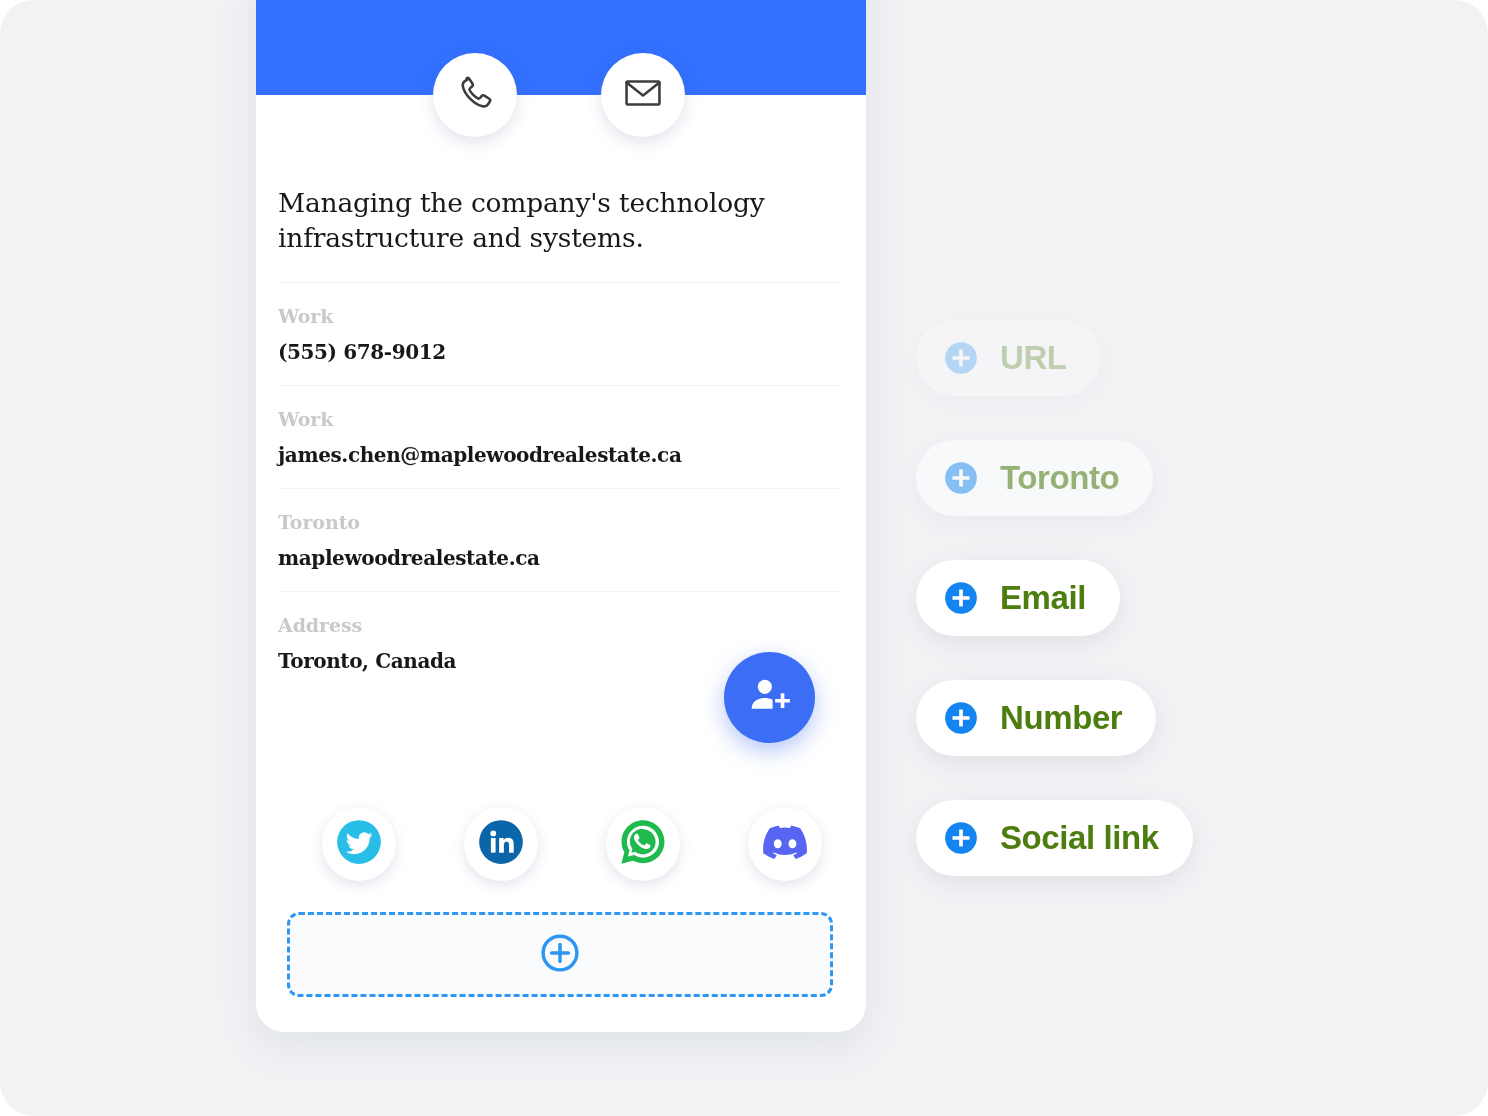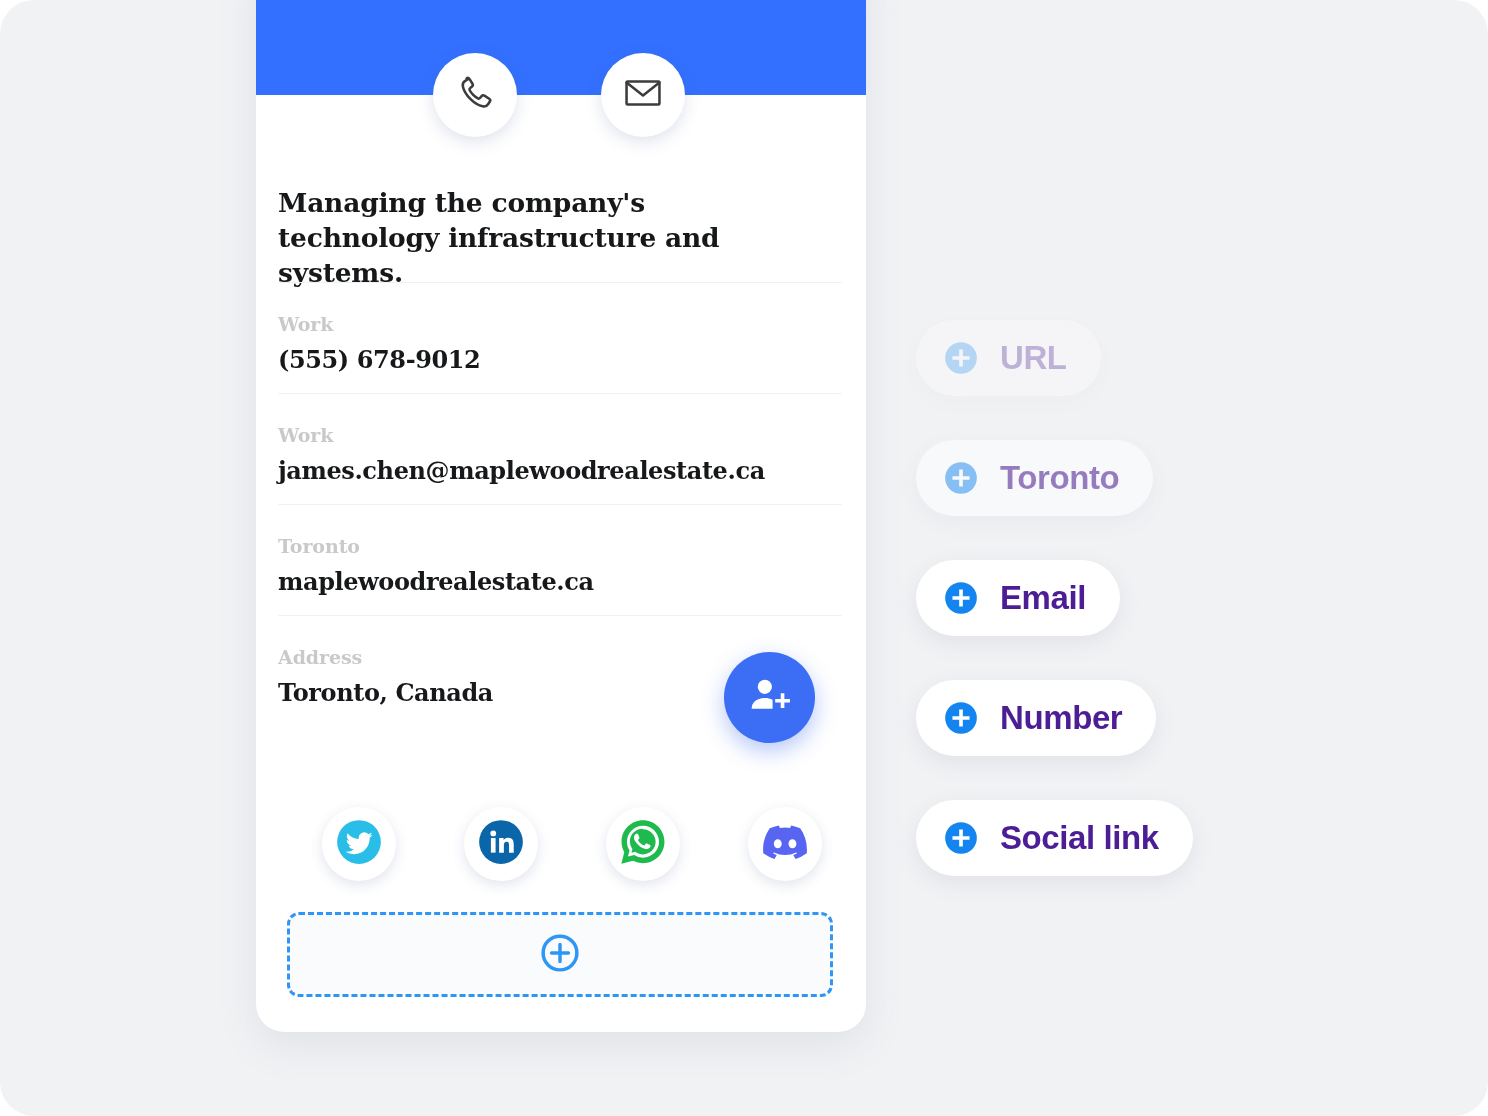--- a/index.html
+++ b/index.html
@@ -59,53 +59,53 @@
   #action-phone { left: 177px; top: 93px; }
   #action-email { left: 345px; top: 93px; }
 
   
   #description {
     position: absolute;
     left: 22px;
     top: 225px;
     width: 530px;
     font-family: "DejaVu Serif", "Liberation Serif", serif;
-    font-weight: 700;
+    font-weight: 400;
     font-size: 26.5px;
     line-height: 35px;
     color: #17181a;
     letter-spacing: -0.2px;
   }
 
   
   #fields {
     position: absolute;
     left: 22px;
     top: 322px;
     width: 564px;
   }
   .field-row {
     position: relative;
-    padding-top: 28px;
+    padding-top: 20px;
     padding-bottom: 16px;
     border-top: 1.5px solid #f0f1f3;
   }
   .field-row:first-child { border-top: 1.5px solid #f0f1f3; }
   .field-label {
     font-family: "DejaVu Serif", "Liberation Serif", serif;
     font-weight: 700;
     font-size: 19px;
     color: #c9c9cb;
     line-height: 26px;
     letter-spacing: -0.1px;
   }
   .field-value {
     font-family: "DejaVu Serif", "Liberation Serif", serif;
     font-weight: 700;
-    font-size: 24px;
+    font-size: 20px;
     color: #17181a;
     line-height: 34px;
     margin-top: 6px;
     letter-spacing: -0.4px;
     white-space: nowrap;
   }
 
   
   #fab-add-contact {
     position: absolute;
@@ -184,21 +184,21 @@
     flex: 0 0 38px;
     margin-right: 20px;
     display: flex;
     align-items: center;
     justify-content: center;
   }
   .pill-label {
     font-family: "Liberation Sans", sans-serif;
     font-weight: 700;
     font-size: 33px;
-    color: #4c1d95;
+    color: #4d7c0f;
     letter-spacing: -0.4px;
     white-space: nowrap;
   }
   .pill-slot { margin-bottom: 44px; }
   .pill-slot:last-child { margin-bottom: 0; }
 </style>
 </head>
 <body>
 
 <div id="canvas">

